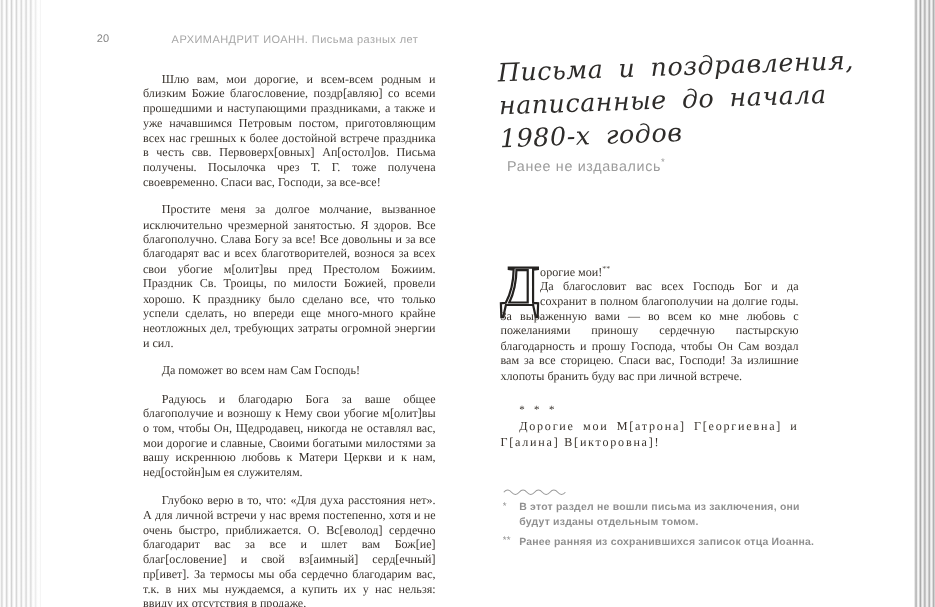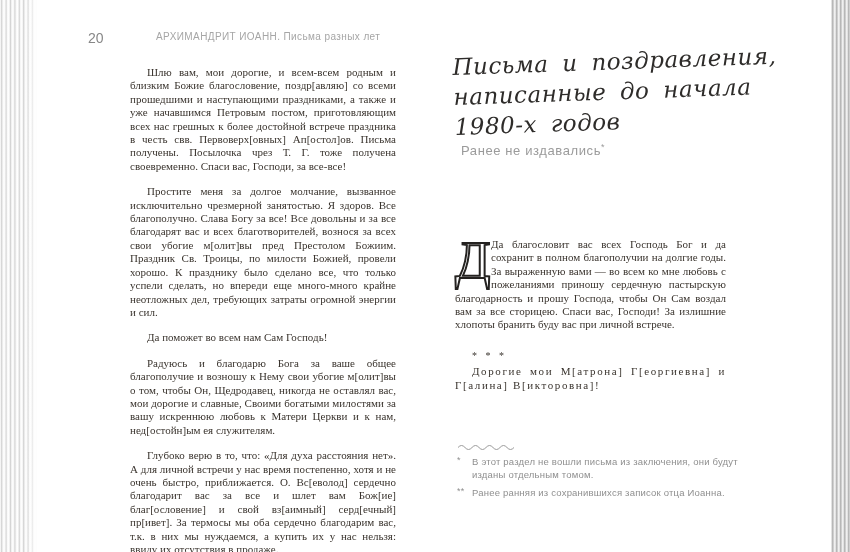--- a/index.html
+++ b/index.html
@@ -37,21 +37,21 @@
     background:
       repeating-linear-gradient(90deg, #f4f4f4 0px, #cfcfcf 1px, #a9a9a9 1.8px, #e9e9e9 3px, #f7f7f7 4px);
   }
 
   
   .folio {
     position: absolute;
     left: 88px;
     top: 30px;
     font-family: "Liberation Sans", sans-serif;
-    font-size: 14px;
+    font-size: 10px;
     color: #878787;
   }
   .running-head {
     position: absolute;
     left: 156px;
     top: 31px;
     font-family: "Liberation Sans", sans-serif;
     font-size: 10px;
     letter-spacing: 0.4px;
     color: #a6a6a6;
@@ -138,21 +138,21 @@
     width: 292px;
     font-family: "Liberation Sans", sans-serif;
     font-size: 9.5px;
     line-height: 13px;
     letter-spacing: 0.2px;
     color: #8f8f8f;
   }
   .fn-sep { display: block; margin: 0 0 2px 2px; }
   .fn { display: flex; margin-top: 5px; }
   .fn-m { flex: 0 0 15px; padding-left: 2px; font-size: 9px; position: relative; top: -1px; }
-  .fn-t { flex: 1; }
+  .fn-t { flex: 1; font-weight: bold; }
 </style>
 </head>
 <body>
 
 <div class="spread">
 
   <div class="edge edge-left"></div>
   <div class="edge edge-right"></div>
 
   <div>
@@ -174,20 +174,23 @@
       <div>написанные до начала</div>
       <div>1980-х годов</div>
     </div>
 
     <div class="section-subtitle">
       <span>Ранее не издавались</span><sup>*</sup>
     </div>
 
     <div class="letter">
       <span class="dropcap">Д</span>
+      <div class="salutation">
+        <span>орогие мои!</span><sup>**</sup>
+      </div>
       <p class="letter-body">Да благословит вас всех Господь Бог и да сохранит в полном благополучии на долгие годы. За выраженную вами — во всем ко мне любовь с пожеланиями приношу сердечную пастырскую благодарность и прошу Господа, чтобы Он Сам воздал вам за все сторицею. Спаси вас, Господи! За излишние хлопоты бранить буду вас при личной встрече.</p>
       <p class="divider">* * *</p>
       <p class="sal2">Дорогие мои М[атрона] Г[еоргиевна] и Г[алина] В[икторовна]!</p>
     </div>
 
     <div class="footnotes">
       <svg class="fn-sep" width="58" height="7" viewBox="0 0 58 7">
         <path d="M1 4.5 q3.5 -4 7 0 t7 0 t7 0 t7 0 t7 0 t7 0 t7 0 t7 0" fill="none" stroke="#9a9a9a" stroke-width="1"></path>
       </svg>
       <div class="fn">

